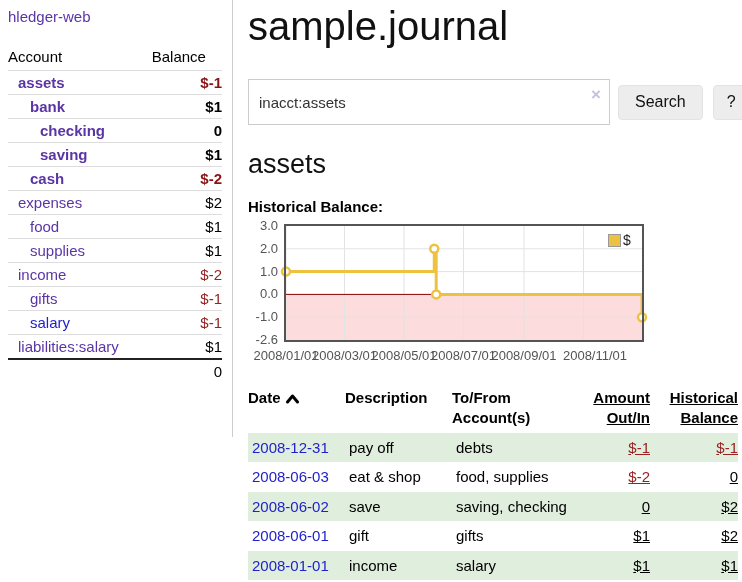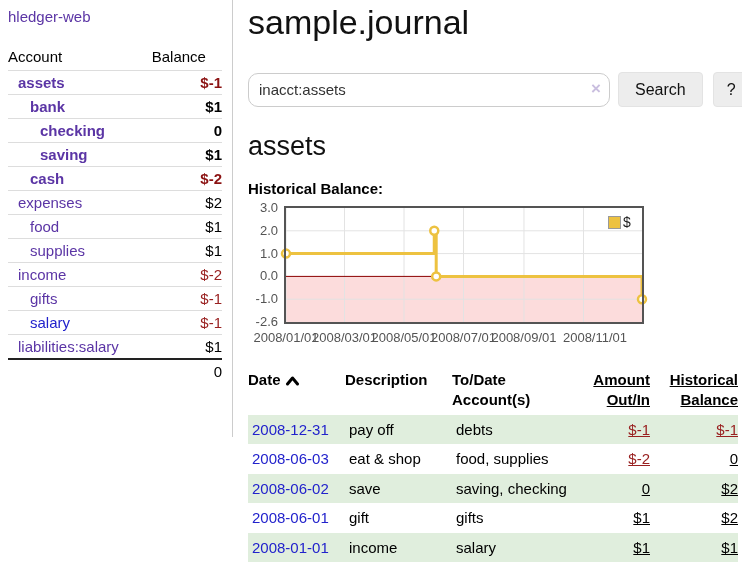--- a/index.html
+++ b/index.html
@@ -31,25 +31,25 @@
   tr.bold td, tr.bold a { font-weight:bold; }
   td.bal.neg { color:#b36b6b; }
   tr.bold td.bal.neg { color:#8b1212; }
   td.acct.d0 { padding-left:10px; }
   td.acct.d1 { padding-left:22px; }
   td.acct.d2 { padding-left:32px; }
   tr.total-row td { padding:3px 0 6px 0; }
 
   
   .main { position:absolute; left:248px; top:0; width:494px; }
-  h1.page-title { font-size:34px; font-weight:normal; margin:3px 0 0 0; line-height:1.15; color:#111; }
+  h1.page-title { font-size:40px; font-weight:normal; margin:3px 0 0 0; line-height:1.15; color:#111; }
   .searchrow { margin-top:30px; display:flex; align-items:center; }
   .searchbox { position:relative; }
   .searchbox input {
-    width:362px; height:34px; border:1px solid #ccc; border-radius:10px;
+    width:362px; height:46px; border:1px solid #ccc; border-radius:0;
     padding:4px 28px 4px 10px; font-size:15px; color:#333;
     font-family:inherit; outline:none;
   }
   .clear-x {
     position:absolute; right:9px; top:6px; color:#c9bedf;
     font-weight:bold; font-size:17px; cursor:pointer; user-select:none;
   }
   .btn {
     height:35px; margin-left:8px; padding:0 16px;
     background:#ededed; border:1px solid #e3e3e3; border-radius:4px;
@@ -223,21 +223,21 @@
         <col class="c-acct">
         <col class="c-amt">
         <col class="c-bal">
     </colgroup>
     <thead>
       <tr>
         <th><span>Date</span><svg class="caret" width="15" height="11" viewBox="0 0 15 11">
               <path d="M2.5 9 L7.5 3 L12.5 9" fill="none" stroke="#000" stroke-width="3" stroke-linecap="round" stroke-linejoin="round"></path>
             </svg></th>
         <th>Description</th>
-        <th>To/Date Account(s)</th>
+        <th>To/From Account(s)</th>
         <th class="r">Amount Out/In</th>
         <th class="r">Historical Balance</th>
       </tr>
     </thead>
     <tbody>
       <tr class="shaded">
         <td class="date"><a>2008-12-31</a></td>
         <td>pay off</td>
         <td>debts</td>
         <td class="r money neg">$-1</td>

